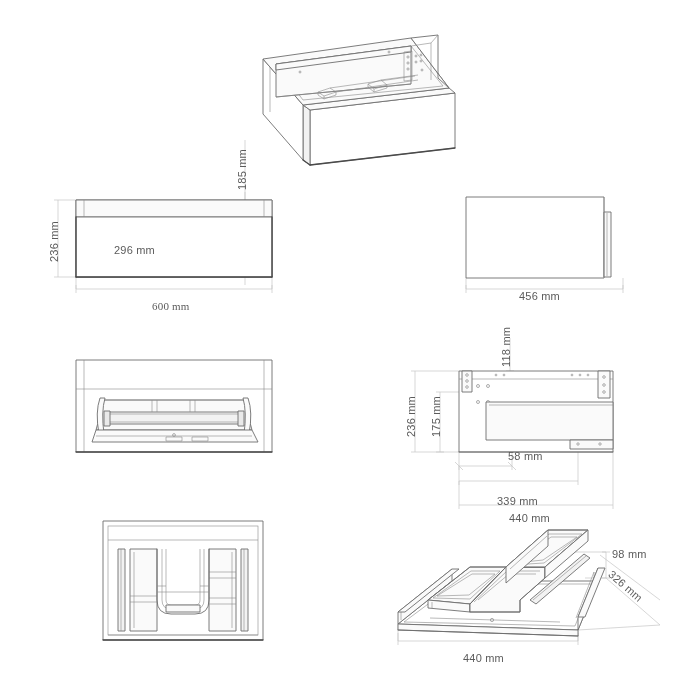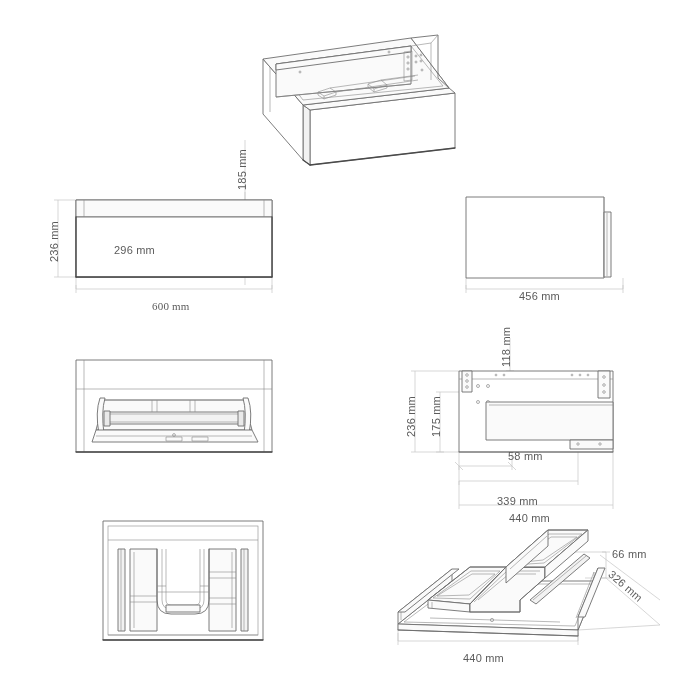--- a/index.html
+++ b/index.html
@@ -374,19 +374,19 @@
 <div class="dim-text rot90" style="left:430px; top:437px;">175 mm</div>
 
 <div class="dim-text rot90" style="left:500px; top:367px;">118 mm</div>
 
 <div class="dim-text" style="left:508px; top:450px;">58 mm</div>
 
 <div class="dim-text" style="left:497px; top:487px;margin-top:8px;">339 mm</div>
 
 <div class="dim-text" style="left:509px; top:512px;">440 mm</div>
 
-<div class="dim-text" style="left:612px; top:548px;">66 mm</div>
+<div class="dim-text" style="left:612px; top:548px;">98 mm</div>
 
 <div class="dim-text rot-iso" style="left:614px; top:568px;">326 mm</div>
 
 <div class="dim-text" style="left:463px; top:652px;">440 mm</div>
 
 </div>
 
 </body></html>

